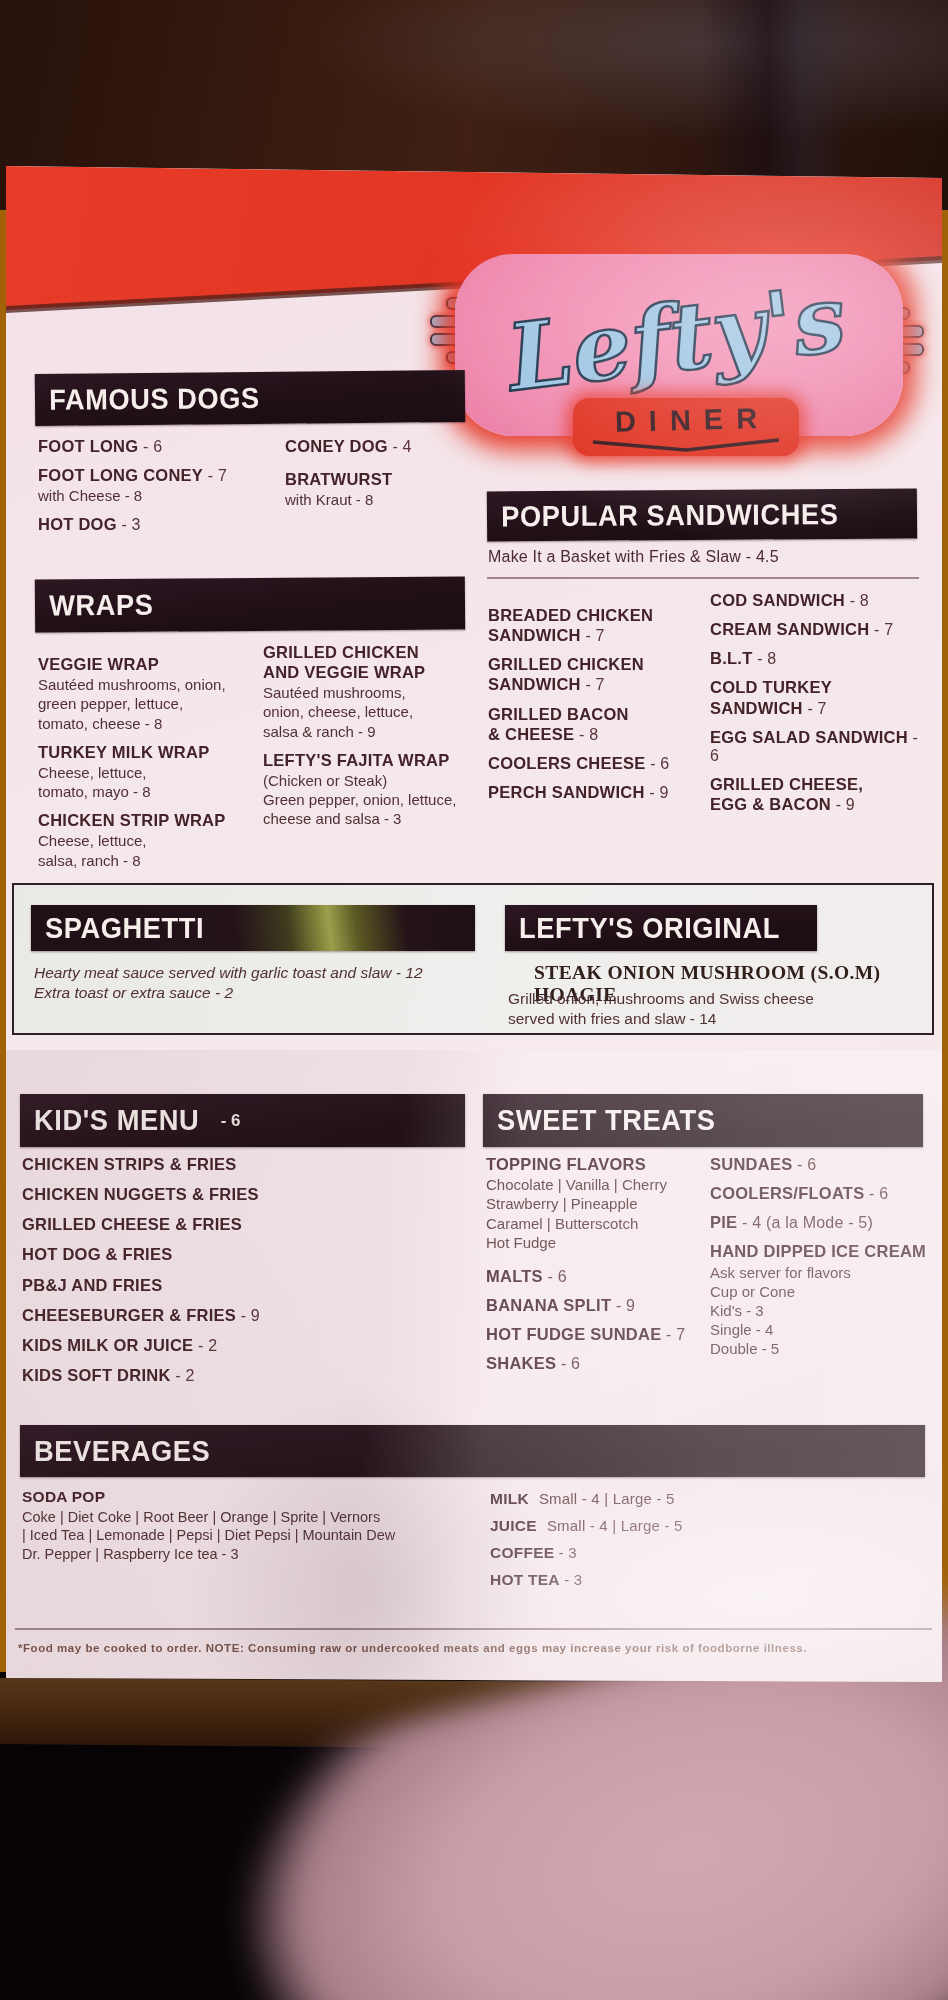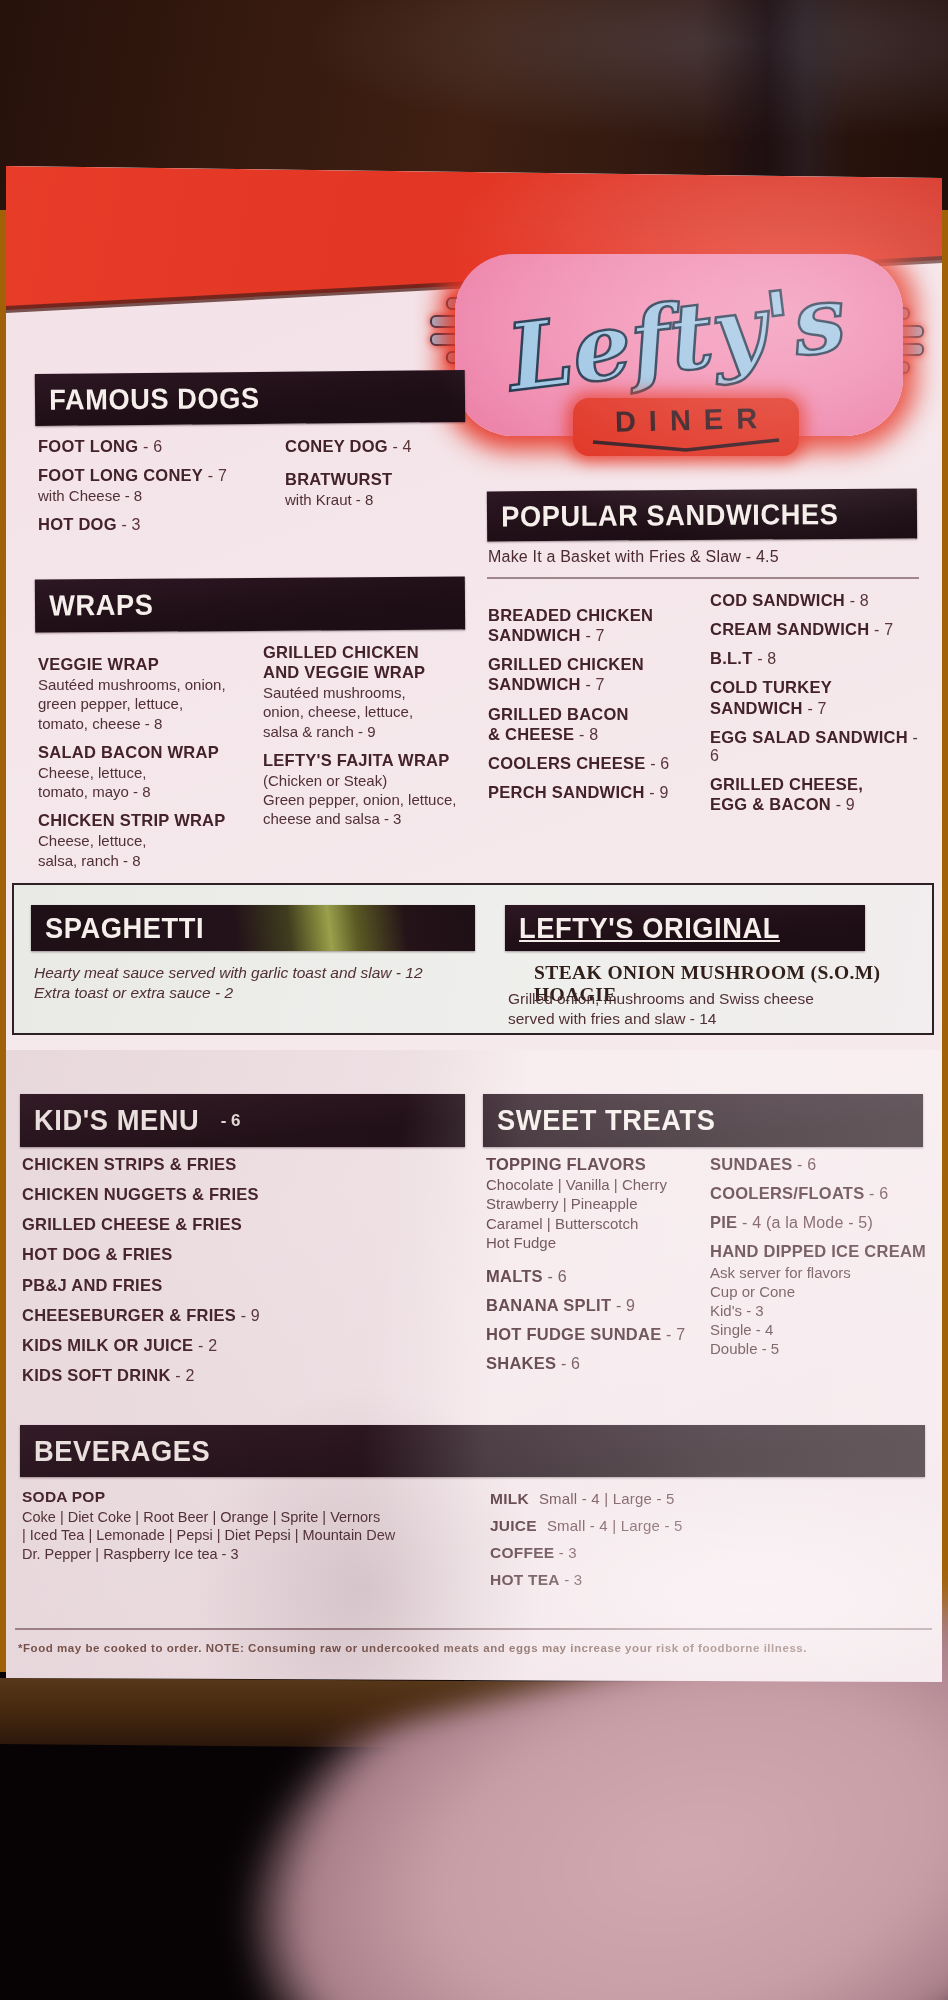--- a/index.html
+++ b/index.html
@@ -129,21 +129,21 @@
       <div class="mi" style="margin-top:13px;"><span class="mi-name">BRATWURST</span><div class="mi-desc">with Kraut - 8</div></div>
     </div>
 
     <div class="bar" style="left:29px;top:428px;width:430px;height:53px;transform:rotate(-.4deg);">
       <span class="bar-title">WRAPS</span>
     </div>
     <div class="col" style="left:32px;top:504px;width:215px;">
       <div class="mi"><span class="mi-name">VEGGIE WRAP</span><div class="mi-desc">Sautéed mushrooms, onion,
 green pepper, lettuce,
 tomato, cheese - 8</div></div>
-      <div class="mi"><span class="mi-name">SALAD BACON WRAP</span><div class="mi-desc">Cheese, lettuce,
+      <div class="mi"><span class="mi-name">TURKEY MILK WRAP</span><div class="mi-desc">Cheese, lettuce,
 tomato, mayo - 8</div></div>
       <div class="mi"><span class="mi-name">CHICKEN STRIP WRAP</span><div class="mi-desc">Cheese, lettuce,
 salsa, ranch - 8</div></div>
     </div>
     <div class="col" style="left:257px;top:492px;width:215px;">
       <div class="mi"><span class="mi-name">GRILLED CHICKEN
 AND VEGGIE WRAP</span><div class="mi-desc">Sautéed mushrooms,
 onion, cheese, lettuce,
 salsa &amp; ranch - 9</div></div>
       <div class="mi"><span class="mi-name">LEFTY'S FAJITA WRAP</span><div class="mi-desc">(Chicken or Steak)
@@ -178,21 +178,21 @@
     </div>
 
     <div class="boxed"></div>
     <div class="bar spag-bar" style="left:25px;top:755px;width:444px;height:46px;">
       <span class="bar-title">SPAGHETTI</span>
     </div>
     <div class="col" style="left:28px;top:812px;width:430px;font-style:italic;">
       <div class="mi-desc" style="font-size:15.5px;">Hearty meat sauce served with garlic toast and slaw - 12
 Extra toast or extra sauce - 2</div>
     </div>
-    <div class="bar" style="left:499px;top:755px;width:360px;height:46px;text-decoration:underline;">
+    <div class="bar" style="left:499px;top:755px;width:312px;height:46px;">
       <span class="bar-title">LEFTY'S ORIGINAL</span>
     </div>
     <div class="serif-item" style="left:500px;top:812px;">STEAK ONION MUSHROOM (S.O.M) HOAGIE</div>
     <div class="col" style="left:502px;top:838px;width:420px;">
       <div class="mi-desc" style="font-size:15.5px;">Grilled onion, mushrooms and Swiss cheese
 served with fries and slaw - 14</div>
     </div>
 
     <div class="bar" style="left:14px;top:944px;width:445px;height:53px;">
       <span class="bar-title">KID'S MENU</span>

